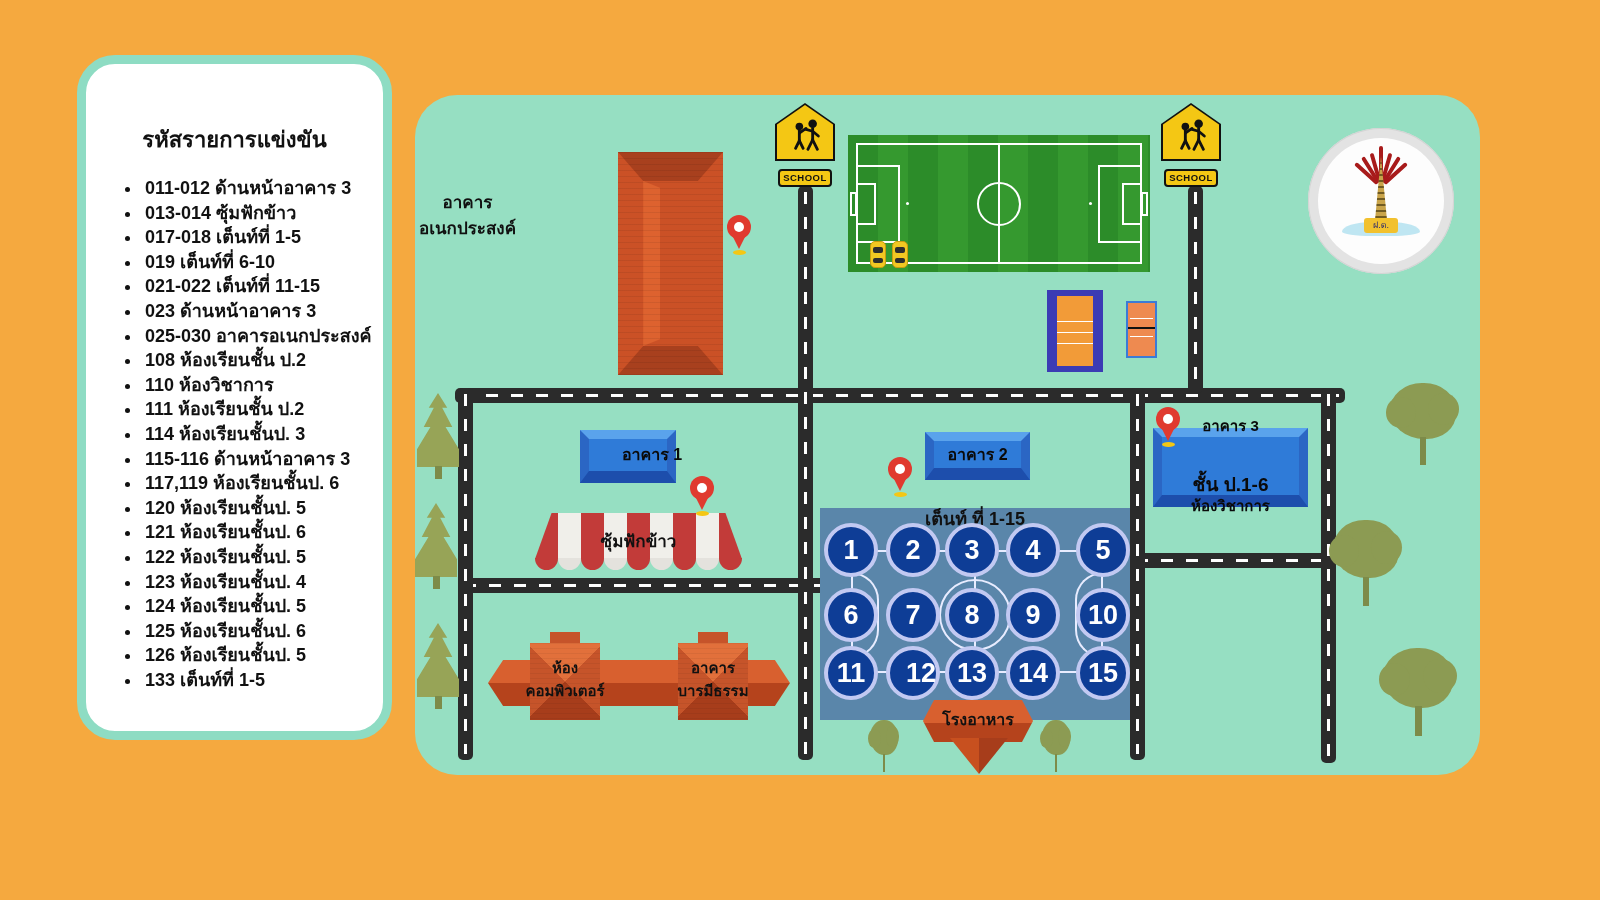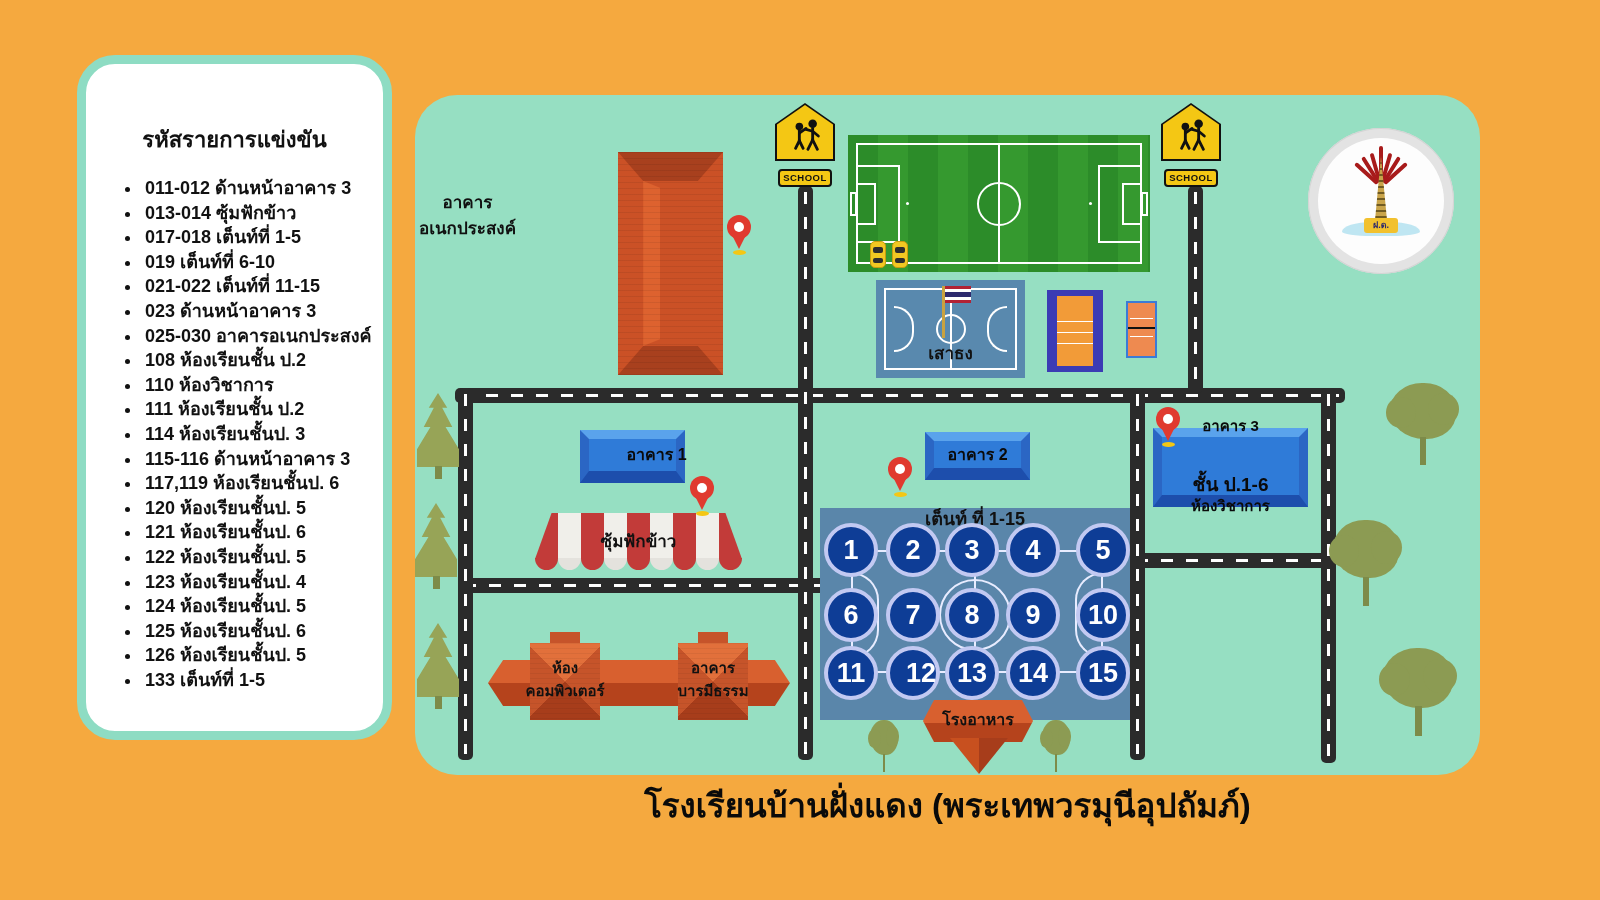--- a/index.html
+++ b/index.html
@@ -169,21 +169,21 @@
   
   .logo { position:absolute; left:893px; top:33px; width:146px; height:146px; border-radius:50%;
     background:#E3E3E3; box-shadow:inset 0 0 0 1px #d4d4d4; z-index:3; }
   .logo .inner { position:absolute; inset:10px; border-radius:50%; background:#FDFDFD; overflow:hidden; }
   .logo .ray { position:absolute; left:61px; top:14px; width:4px; height:30px; background:#A81B1B; border-radius:3px;
     transform-origin:50% 115%; }
   .logo .stupa { position:absolute; left:47px; top:18px; width:32px; height:62px; background:#C9A44A;
     clip-path:polygon(50% 0,68% 100%,32% 100%);
     background-image:repeating-linear-gradient(180deg,rgba(40,30,0,.55) 0 2px,transparent 2px 6px); }
   .logo .base { position:absolute; left:46px; top:80px; width:34px; height:15px; background:#F2C12E;
-    border-radius:3px; text-align:center; font-size:9px; font-weight:700; color:#2D2A6E; line-height:15px; }
+    border-radius:3px; text-align:center; font-size:9px; font-weight:400; color:#2D2A6E; line-height:15px; }
   .logo .ribbon { position:absolute; left:24px; top:84px; width:78px; height:14px; background:#BFE6F2;
     border-radius:50% 50% 50% 50% / 90% 90% 40% 40%; z-index:-0; }
 
   
   .footer-title { position:absolute; left:415px; top:784px; width:1065px; text-align:center; color:#0A0A0A; }
   .footer-title .t1 { font-size:33px; font-weight:800; line-height:44px; }
   .footer-title .t2 { font-size:33px; font-weight:800; line-height:44px; }
 </style>
 </head>
 <body>
@@ -277,30 +277,20 @@
     <div class="goalbox-left"></div>
     <div class="goalbox-right"></div>
     <div class="goal-left"></div>
     <div class="goal-right"></div>
     <div class="pdot" style="left:58px;"></div>
     <div class="pdot" style="right:58px;"></div>
   </div>
   <div class="car" style="left:455px;top:146px;"></div>
   <div class="car" style="left:477px;top:146px;"></div>
 
-  <div class="futsal">
-    <div class="fl-border"></div>
-    <div class="fl-center"></div>
-    <div class="fl-circle"></div>
-    <div class="fl-dleft"></div>
-    <div class="fl-dright"></div>
-    <div class="flag-pole"></div>
-    <div class="flag-cloth"></div>
-    <div class="futsal-label">เสาธง</div>
-  </div>
 
   <div class="vball">
     <div class="vball-in"></div>
   </div>
   <div class="scourt"></div>
 
   <div class="mpb">
     <div class="facet-top"></div>
     <div class="facet-bottom"></div>
     <div class="facet-mid"></div>
@@ -310,21 +300,21 @@
     <div>อาคาร</div>
     <div>อเนกประสงค์</div>
   </div>
   <div class="pin" style="left:311px;top:120px;">
     <div class="shadow"></div>
       <div class="tail"></div>
     <div class="head"></div>
       <div class="dot"></div>
   </div>
 
-  <div class="bsign" style="left:165px;top:335px;width:105px;height:53px;padding-left:48px;">
+  <div class="bsign" style="left:165px;top:335px;width:96px;height:53px;padding-left:48px;">
     <div class="l">อาคาร 1</div>
   </div>
   <div class="bsign" style="left:510px;top:337px;width:105px;height:48px;">
     <div class="l">อาคาร 2</div>
   </div>
   <div class="bsign" style="left:738px;top:333px;width:155px;height:79px;">
     <div class="l" style="font-size:15px;">อาคาร 3</div>
     <div class="l" style="font-size:19px;margin-top:38px;">ชั้น ป.1-6</div>
     <div class="l" style="font-size:15px;">ห้องวิชาการ</div>
   </div>
@@ -496,14 +486,13 @@
       <div class="ray" style="transform:rotate(32deg);"></div>
       <div class="ray" style="transform:rotate(48deg);"></div>
       <div class="ribbon"></div>
       <div class="stupa"></div>
       <div class="base">ฝ.ด.</div>
     </div>
   </div>
 </div>
 
 <div class="footer-title">
-  <div class="t2">โรงเรียนบ้านฝั่งแดง (พระเทพวรมุนีอุปถัมภ์)</div>
 </div>
 
 </body></html>

